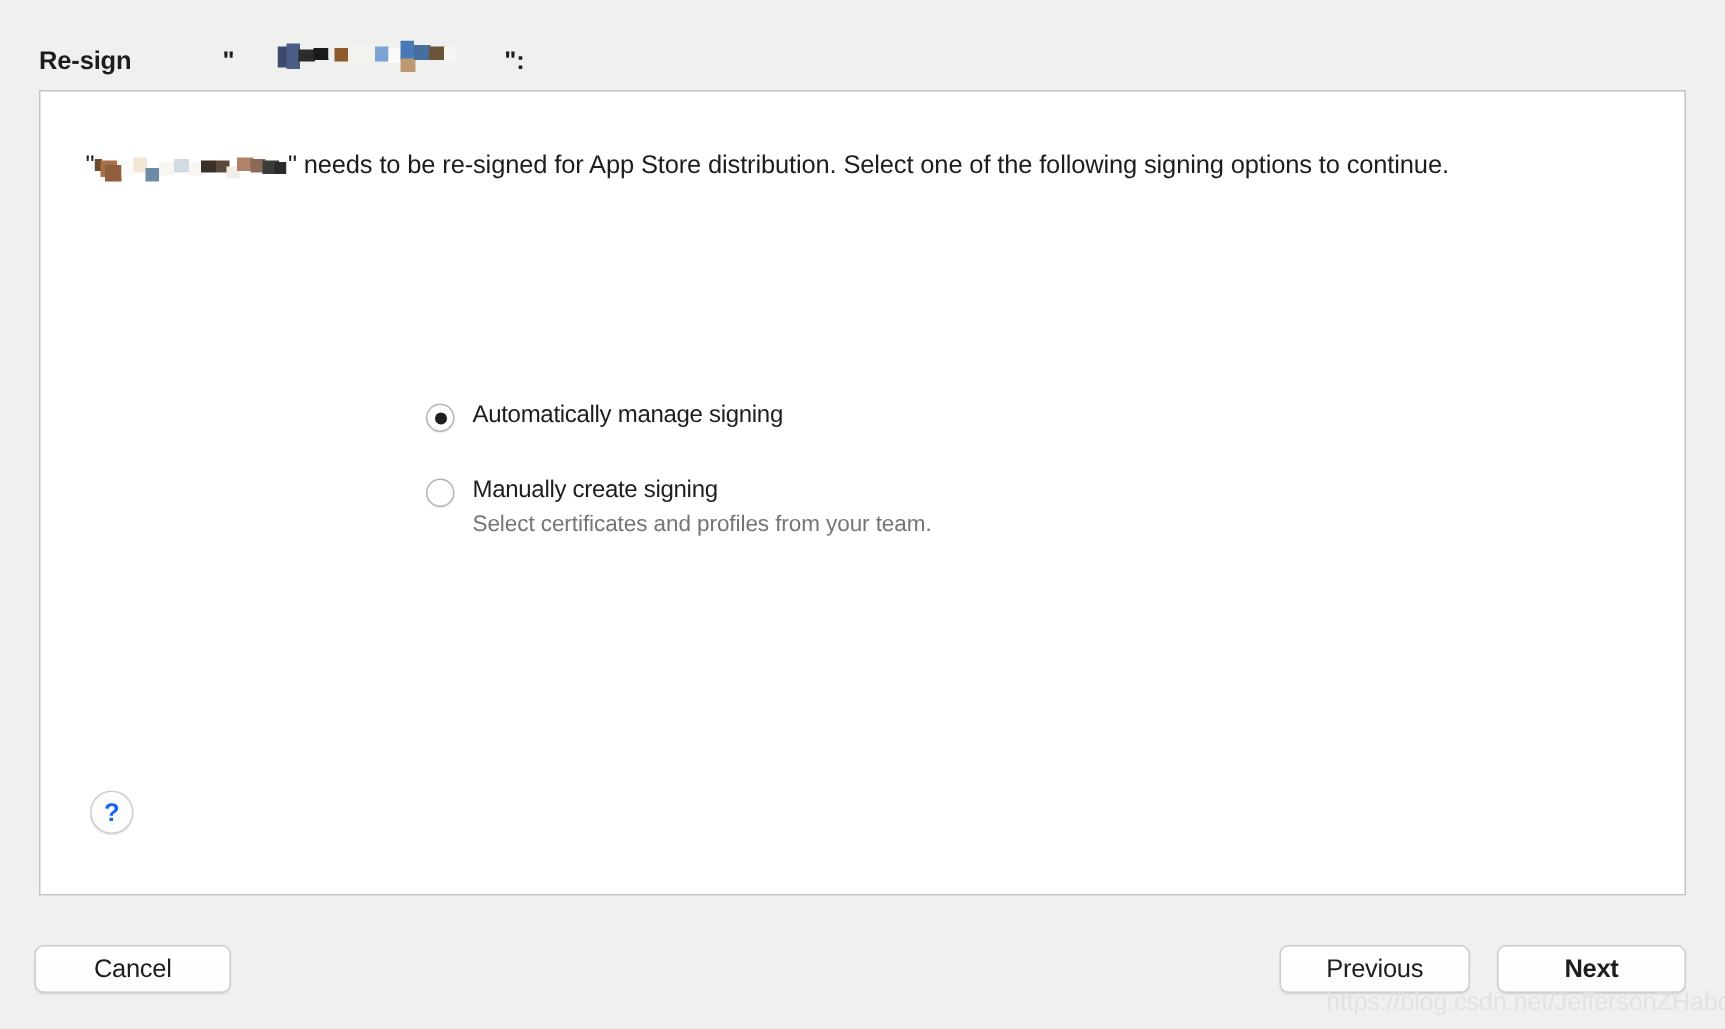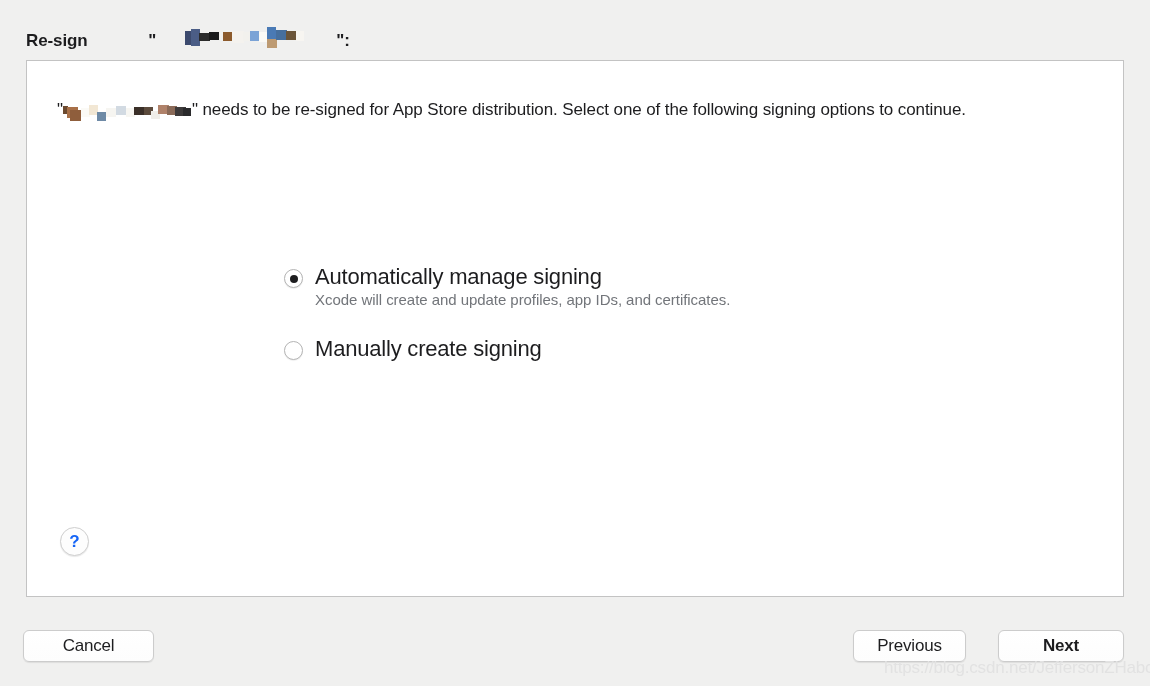--- a/index.html
+++ b/index.html
@@ -111,21 +111,21 @@
     height: 8px;
     border-radius: 50%;
     background: #1d1d1f;
     display: none;
   }
   .radio-control.checked .dot { display: block; }
 
   .radio-label {
     display: block;
     margin-left: 31px;
-    font-size: 22px;
+    font-size: 16px;
     color: #1d1d1f;
     letter-spacing: -0.2px;
     line-height: 22px;
   }
   .radio-sublabel {
     display: block;
     margin-left: 31px;
     margin-top: 2px;
     font-size: 15px;
     color: #72757a;
@@ -165,21 +165,21 @@
     font-size: 17px;
     color: #1d1d1f;
     letter-spacing: -0.2px;
     display: flex;
     align-items: center;
     justify-content: center;
     cursor: default;
     padding: 12px;
   }
   .btn-cancel { left: 23px; top: 630px; width: 131px; }
-  .btn-previous { left: 853px; top: 630px; width: 113px; }
+  .btn-previous { left: 853px; top: 630px; width: 127px; }
   .btn-next { left: 998px; top: 630px; width: 126px; font-weight: bold; }
 
   
   .watermark {
     position: absolute;
     left: 884px;
     top: 658px;
     font-size: 17px;
     color: #e2e2e2;
     letter-spacing: -0.2px;
@@ -220,28 +220,28 @@
     <span>"</span><span class="redacted redact-body" id="redact-body"><span style="left: 0px; top: 2px; width: 5px; height: 8px; background: rgb(107, 74, 48);"></span><span style="left: 4px; top: 3px; width: 11px; height: 11px; background: rgb(168, 112, 72);"></span><span style="left: 7px; top: 6px; width: 11px; height: 11px; background: rgb(143, 94, 60);"></span><span style="left: 18px; top: 4px; width: 9px; height: 9px; background: rgb(251, 250, 246);"></span><span style="left: 26px; top: 1px; width: 9px; height: 10px; background: rgb(242, 231, 212);"></span><span style="left: 34px; top: 8px; width: 9px; height: 9px; background: rgb(110, 138, 166);"></span><span style="left: 43px; top: 4px; width: 10px; height: 9px; background: rgb(246, 245, 241);"></span><span style="left: 53px; top: 2px; width: 10px; height: 9px; background: rgb(210, 218, 226);"></span><span style="left: 63px; top: 4px; width: 9px; height: 9px; background: rgb(247, 246, 242);"></span><span style="left: 71px; top: 3px; width: 10px; height: 8px; background: rgb(58, 47, 40);"></span><span style="left: 81px; top: 3px; width: 9px; height: 8px; background: rgb(91, 74, 60);"></span><span style="left: 88px; top: 7px; width: 9px; height: 8px; background: rgb(240, 238, 233);"></span><span style="left: 95px; top: 1px; width: 11px; height: 9px; background: rgb(176, 130, 106);"></span><span style="left: 104px; top: 2px; width: 10px; height: 9px; background: rgb(138, 106, 88);"></span><span style="left: 112px; top: 3px; width: 11px; height: 9px; background: rgb(61, 58, 58);"></span><span style="left: 120px; top: 4px; width: 8px; height: 8px; background: rgb(42, 42, 44);"></span></span><span>"</span><span> needs to be re-signed for App Store distribution. Select one of the following signing options to continue.</span>
   </div>
 
   <div class="radio-group">
 
     <div class="radio-row">
       <span class="radio-control checked">
         <span class="dot"></span>
       </span>
       <span class="radio-label">Automatically manage signing</span>
-      <span class="radio-sublabel">Xcode will create and update profiles, app IDs, and certificates.</span>
     </div>
 
     <div class="radio-row">
       <span class="radio-control">
         
       </span>
       <span class="radio-label">Manually create signing</span>
+      <span class="radio-sublabel">Select certificates and profiles from your team.</span>
     </div>
 
   </div>
 
   <div class="help-button">
     <span>?</span>
   </div>
 
 </div>
 

